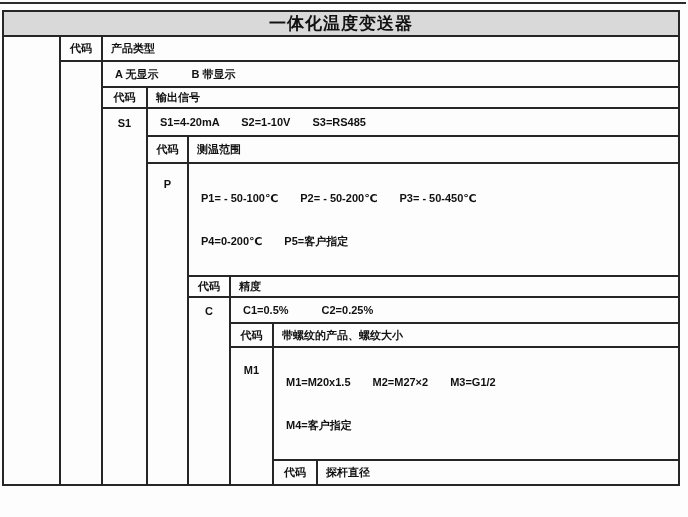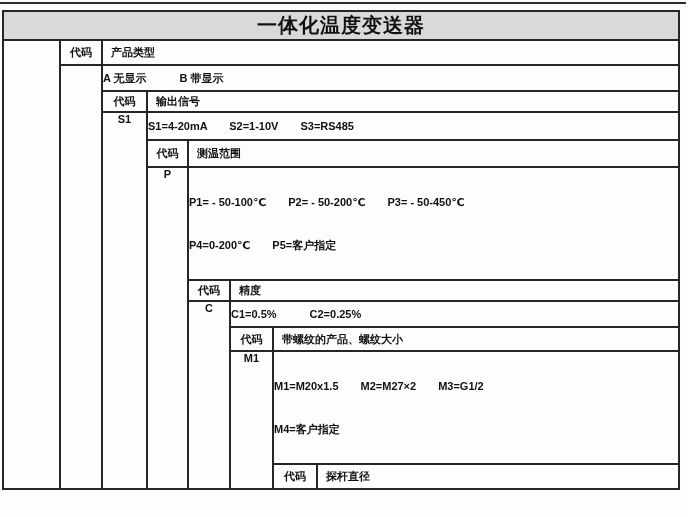--- a/index.html
+++ b/index.html
@@ -15,27 +15,27 @@
   }
   td{
     border:2px solid #262626;
     font-size:11px;font-weight:700;
     vertical-align:middle;
     overflow:hidden;white-space:pre-wrap;
     padding:0;
   }
   td.title{
     height:20px;background:#d9d9d9;text-align:center;
-    font-size:20px;letter-spacing:1px;
+    font-size:17px;letter-spacing:1px;
   }
   td.codec{text-align:center;}
   td.desc{padding-left:8px;margin-left:46px;}
   td.tallv{vertical-align:top;text-align:center;}
-  .vh{display:flex;justify-content:center;}
-  .ln{line-height:19px;padding-left:0;}
+  .vh{display:flex;align-items:center;justify-content:center;}
+  .ln{line-height:19px;padding-left:12px;}
   .opt1{padding-top:1px;}
   
   tr.r1 td{height:23px;} tr.r2 td{height:24px;}
   tr.r3 td{height:19px;} tr.r4 td{height:26px;}
   tr.r5 td{height:25px;} tr.r6 td{height:37px;}
   tr.r7 td{height:19px;} tr.r8 td{height:24px;}
   tr.r9 td{height:22px;} tr.r10 td{height:41px;margin-top:36px;}
   tr.r11 td{height:23px;}
 </style>
 </head>

